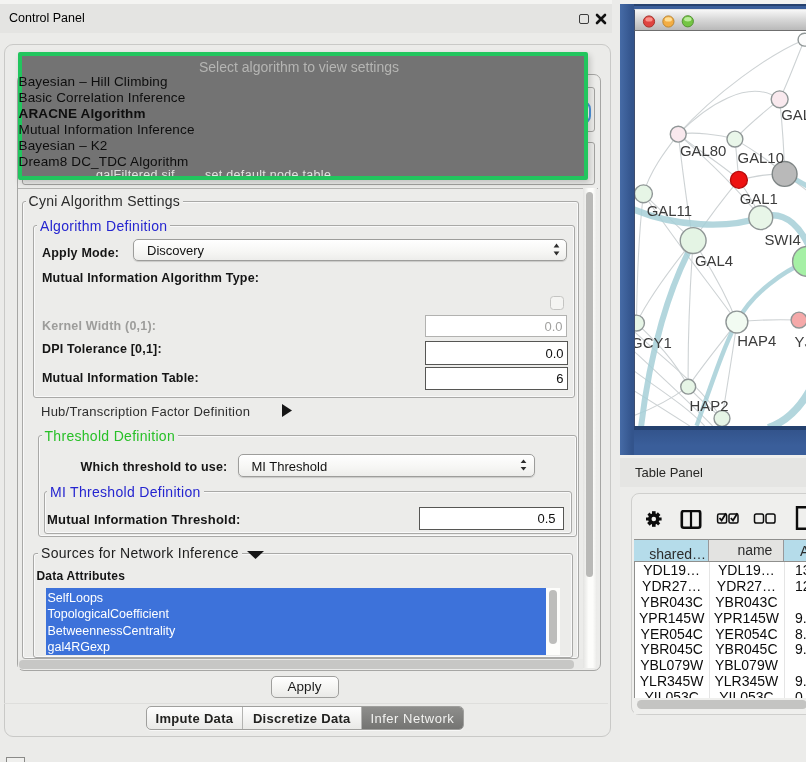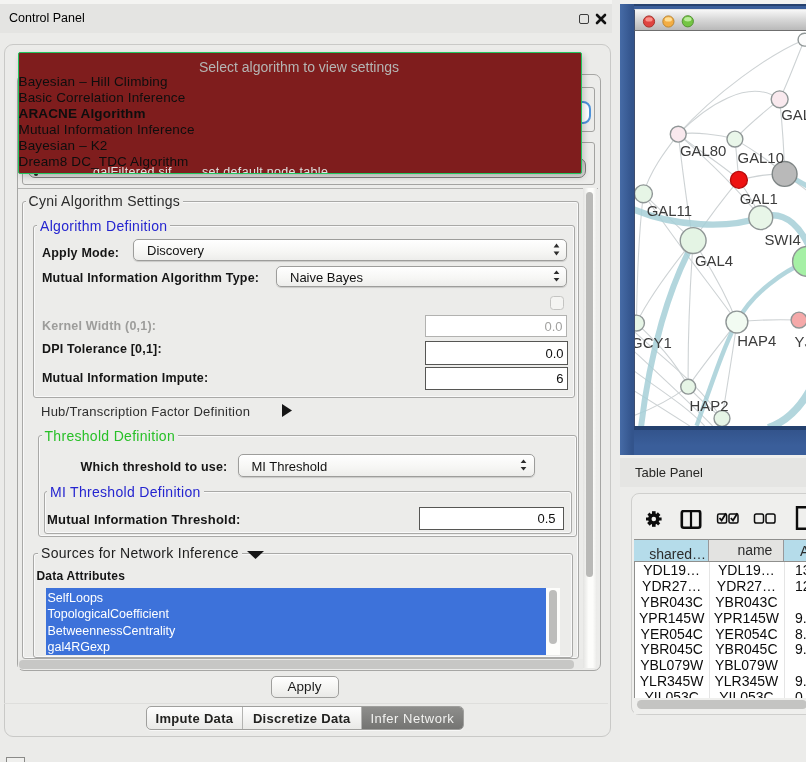--- a/index.html
+++ b/index.html
@@ -59,37 +59,30 @@
 <div class="lbl" style="left:42px;top:245.5px;">Apply Mode:</div>
 <div class="combo" style="left:133px;top:239px;width:432px;height:20px;">
       <span class="ct">Discovery</span>
  <svg class="abs" style="right:6px;top:3px;" width="7" height="13" viewBox="0 0 7 13">
         <path d="M3.5 0.5 L6.4 4.4 L0.6 4.4 Z" fill="#2c2c2c"></path>
         <path d="M3.5 12.5 L6.4 8.6 L0.6 8.6 Z" fill="#2c2c2c"></path>
       </svg>
 </div>
 
 <div class="lbl" style="left:42px;top:270.5px;">Mutual Information Algorithm Type:</div>
-<div class="combo" style="left:276px;top:266.3px;width:289px;height:19px;">
-      <span class="ct">Naive Bayes</span>
- <svg class="abs" style="right:6px;top:3px;" width="7" height="12" viewBox="0 0 7 12">
-        <path d="M3.5 0.5 L6.4 4.1 L0.6 4.1 Z" fill="#2c2c2c"></path>
-        <path d="M3.5 11.5 L6.4 7.9 L0.6 7.9 Z" fill="#2c2c2c"></path>
-      </svg>
-</div>
 
 <div class="abs" style="left:550px;top:296px;width:12px;height:12px;border:1.4px solid #c4c4c2;border-radius:3.5px;background:#f4f4f2;"></div>
 
 <div class="lblg" style="left:42px;top:319px;">Kernel Width (0,1):</div>
 <div class="fld" style="left:424.5px;top:315px;width:137px;height:19px;border:1px solid #b2b2b0;color:#a2a2a0;padding:1px 3px 0 0;line-height:19px;">0.0</div>
 
 <div class="lbl" style="left:42px;top:342px;">DPI Tolerance [0,1]:</div>
 <div class="fld" style="left:424.5px;top:341px;width:138px;height:21px;border:1.3px solid #565654;color:#0e0e0e;padding:1px 3px 0 0;line-height:21px;">0.0</div>
 
-<div class="lbl" style="left:42px;top:371px;">Mutual Information Impute:</div>
+<div class="lbl" style="left:42px;top:371px;">Mutual Information Table:</div>
 <div class="fld" style="left:424.5px;top:367px;width:138px;height:20px;border:1.3px solid #565654;color:#0e0e0e;padding:1px 3px 0 0;line-height:20px;">6</div>
 
 <div class="abs" style="left:41px;top:403.5px;font-size:13px;letter-spacing:.25px;color:#2e2e2e;">Hub/Transcription Factor Definition</div>
 <svg class="abs" style="left:281px;top:404px;" width="12" height="13" viewBox="0 0 12 13">
       <path d="M1 0 L11 6.5 L1 13 Z" fill="#161616"></path>
     </svg>
 
 <div class="grp" style="left:38px;top:435px;width:536.5px;height:100px;"></div>
 <div class="gtitle" style="left:41.5px;top:428.5px;color:#28c028;">Threshold Definition</div>
 <div class="lbl" style="left:80.5px;top:459.5px;">Which threshold to use:</div>
@@ -123,21 +116,21 @@
 <div class="abs" style="left:4px;top:702.5px;width:604px;height:1px;background:#dededc;"></div>
 
 <div class="seg" style="left:146px;top:706px;width:316px;height:22px;">
   <div class="s" style="width:95.5px;">Impute Data</div>
   <div class="s" style="width:118.5px;">Discretize Data</div>
   <div class="s sel" style="width:102px;">Infer Network</div>
 </div>
 
 <div class="abs" style="left:6px;top:757px;width:17px;height:14px;border:1.6px solid #8a8a88;background:#f0f0ee;"></div>
 
-<div class="abs" style="left:18px;top:51.5px;width:562px;height:120.5px;background:#7f1d1d;border:1px solid #22c55e;border-radius:2px;box-shadow:2px 3px 6px rgba(0,0,0,.18);overflow:hidden;">
+<div class="abs" style="left:18px;top:51.5px;width:562px;height:120.5px;background:#737373;border:4px solid #22c55e;border-radius:2px;box-shadow:2px 3px 6px rgba(0,0,0,.18);overflow:hidden;">
       <div class="abs" style="left:74px;top:112.5px;font-size:12.5px;color:#e2e2e0;letter-spacing:.3px;white-space:nowrap;">galFiltered.sif&nbsp;&nbsp;&nbsp;&nbsp;&nbsp;&nbsp;&nbsp;&nbsp;set default node table</div>
     </div>
 <div class="abs" style="left:18px;top:59px;width:562px;text-align:center;font-size:14px;color:#b5b5b3;">Select algorithm to view settings</div>
 <div class="abs" style="left:18.5px;top:74px;font-size:13.5px;letter-spacing:.15px;color:#0e0e0e;line-height:15.9px;">Bayesian – Hill Climbing<br>Basic Correlation Inference<br><b>ARACNE Algorithm</b><br>Mutual Information Inference<br>Bayesian – K2<br>Dream8 DC_TDC Algorithm</div>
 
 <div class="abs" style="left:612px;top:0;width:8px;height:762px;background:#ebebe9;"></div>
 
 <div class="abs" style="left:620px;top:0;width:186px;height:3.5px;background:#f2f2f0;"></div>
 
 <div class="abs" style="left:620px;top:3.5px;width:186px;height:451.5px;background:#3a5e9a;"></div>

